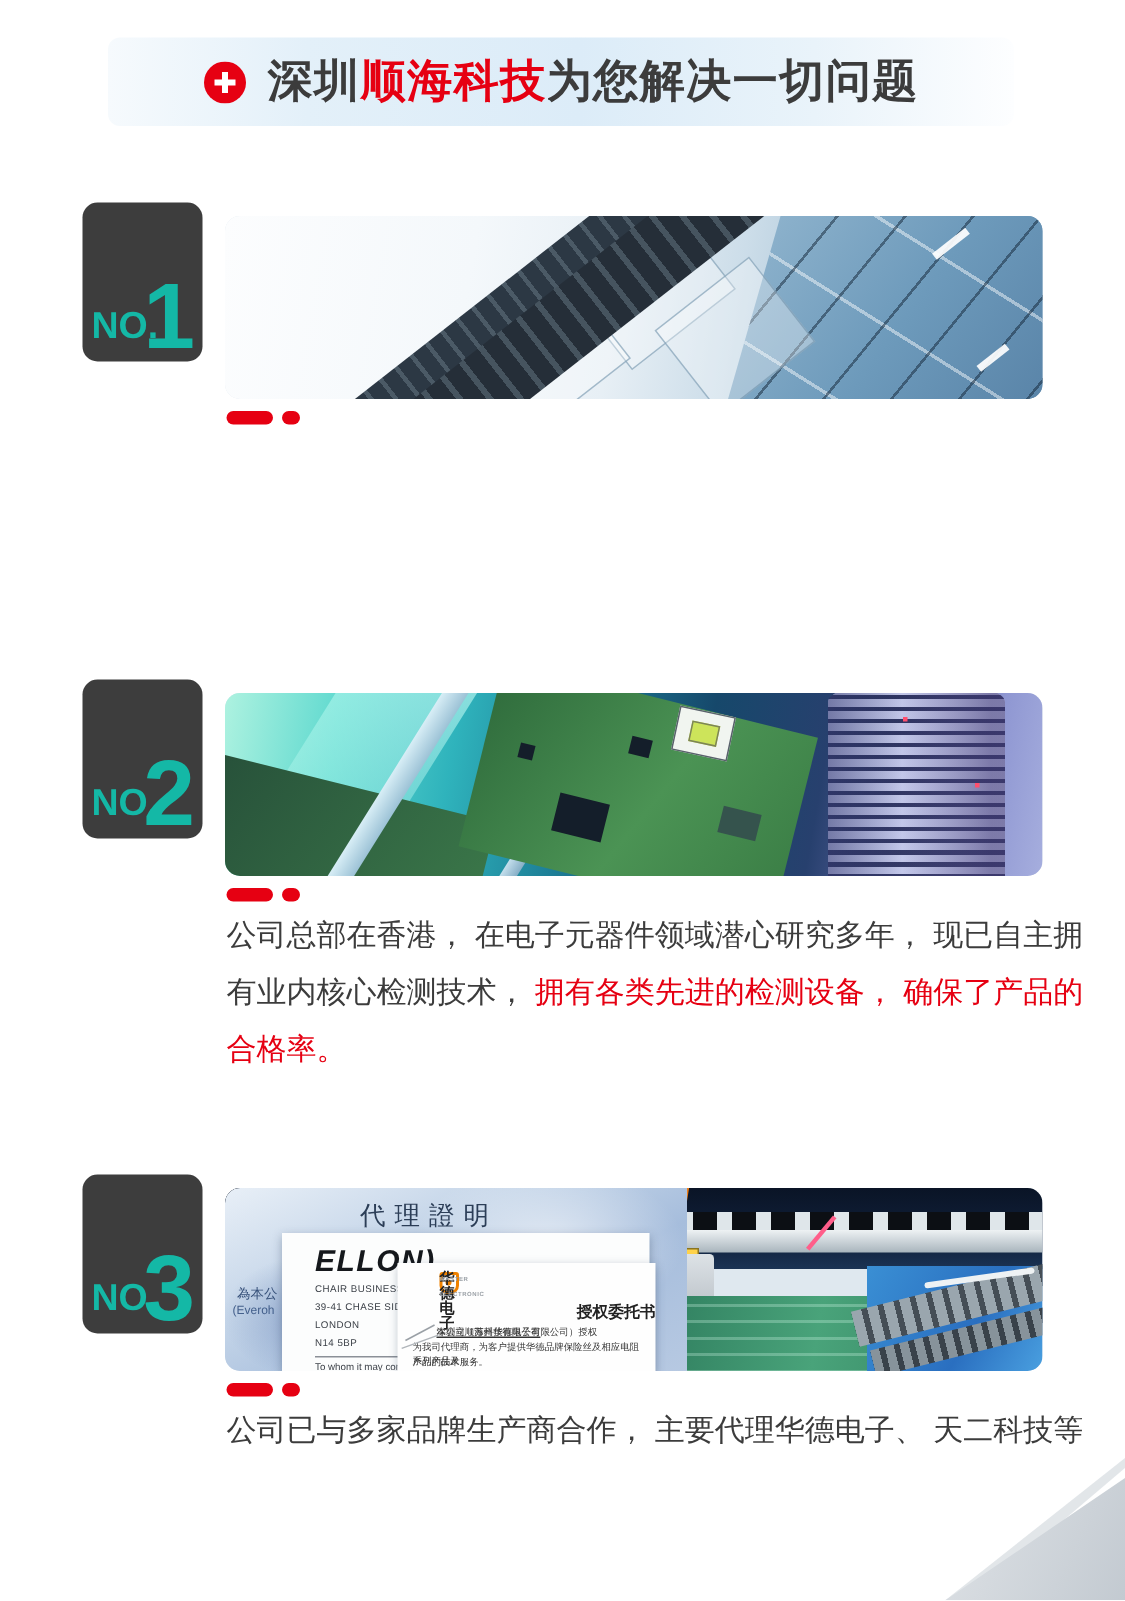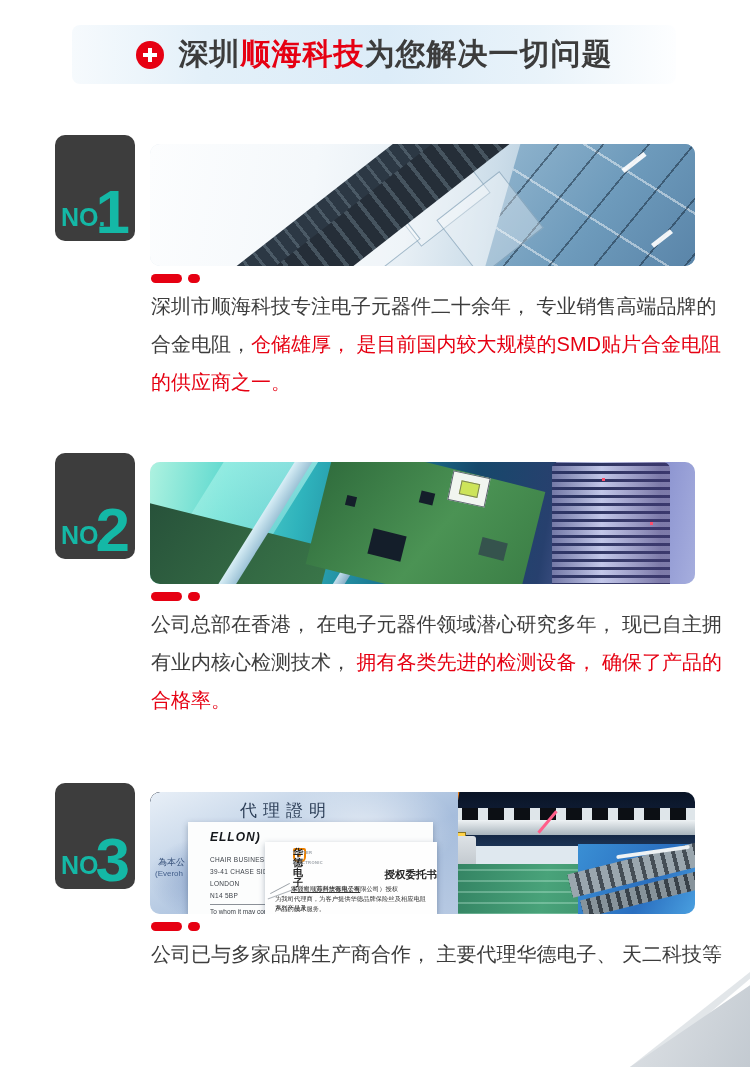--- a/index.html
+++ b/index.html
@@ -110,21 +110,21 @@
     background:repeating-linear-gradient(90deg,#87939b 0 6px,#39424a 6px 10px);}
   .m-wire{left:466px;top:58px;width:74px;height:4px;transform:rotate(-8deg);background:#eef2f4;border-radius:4px;}
   .certA{left:0;top:0;width:308px;height:123px;border-radius:10px 0 0 10px;
     background:radial-gradient(90px 60px at 20% 70%,rgba(90,120,175,.5),transparent 70%),
                radial-gradient(120px 70px at 70% 30%,rgba(255,255,255,.6),transparent 75%),
                linear-gradient(155deg,#e8eff7 0%,#c3d4e8 35%,#a6bddc 62%,#b7c9e2 100%);}
   .certA-title{left:90px;top:7px;font-family:"Liberation Serif",serif;font-size:17px;letter-spacing:6px;color:#2c3e57;}
   .certA-f1{left:8px;top:64px;font-size:9px;color:#37517a;}
   .certA-f2{left:5px;top:77px;font-size:8px;color:#44608c;}
   .certB{left:38px;top:30px;width:245px;height:93px;background:#fcfdfd;box-shadow:0 2px 6px rgba(40,60,90,.35);}
-  .certB-logo{left:22px;top:8px;font-size:12px;font-weight:800;font-style:italic;letter-spacing:1px;color:#15181c;}
+  .certB-logo{left:22px;top:8px;font-size:20px;font-weight:800;font-style:italic;letter-spacing:1px;color:#15181c;}
   .certB-l{left:22px;font-size:6.5px;color:#3a3f46;letter-spacing:.3px;}
   .bl1{top:34px;} .bl2{top:46px;} .bl3{top:58px;} .bl4{top:70px;}
   .certB-rule{left:22px;top:82px;width:150px;height:0;border-top:1px solid #8b9097;}
   .certB-towhom{left:22px;top:86px;font-size:6.5px;color:#3a3f46;}
   .certC{left:115px;top:50px;width:172px;height:73px;background:#fefefe;box-shadow:0 2px 6px rgba(40,60,90,.35);}
   .hd-row{left:8px;top:6px;display:flex;align-items:flex-start;gap:3px;padding-left:20px;}
   .hd-mark{width:9px;height:11px;border:2px solid #ef8200;border-radius:2px 2px 6px 6px;position:relative;flex:0 0 9px;}
   .hd-mark::after{content:"";position:absolute;left:2px;top:3px;width:4px;height:4px;border-radius:50%;background:#ef8200;}
   .hd-name{font-size:10px;font-weight:bold;color:#222;line-height:10px;}
   .hd-sub{display:block;font-size:4px;color:#9aa0a6;letter-spacing:.4px;}
@@ -163,25 +163,20 @@
         </div>
       <div class="pane p1"></div>
       <div class="pane p2"></div>
       <div class="pane p3"></div>
       <div class="s1beam"></div>
       <div class="s1beam2"></div>
       <div class="wb wb1"></div>
       <div class="wb wb2"></div>
     </div>
     <div class="dashes"><i class="long"></i><i class="dot"></i></div>
-    <div class="para">
-      <div class="ln"><span>深圳市顺海科技专注电子元器件二十余年， 专业销售高端品牌的</span><span class="red"></span></div>
-      <div class="ln"><span>合金电阻，</span><span class="red">仓储雄厚， 是目前国内较大规模的SMD贴片合金电阻</span></div>
-      <div class="ln"><span></span><span class="red">的供应商之一。</span></div>
-    </div>
   </section>
 
   <section class="block" style="top:453px;">
     <div class="badge">
       <span class="no">NO.</span>
       <span class="num">2</span>
     </div>
     <div class="photo">
       <div class="s2bg"></div>
       <div class="s2streak"></div>

